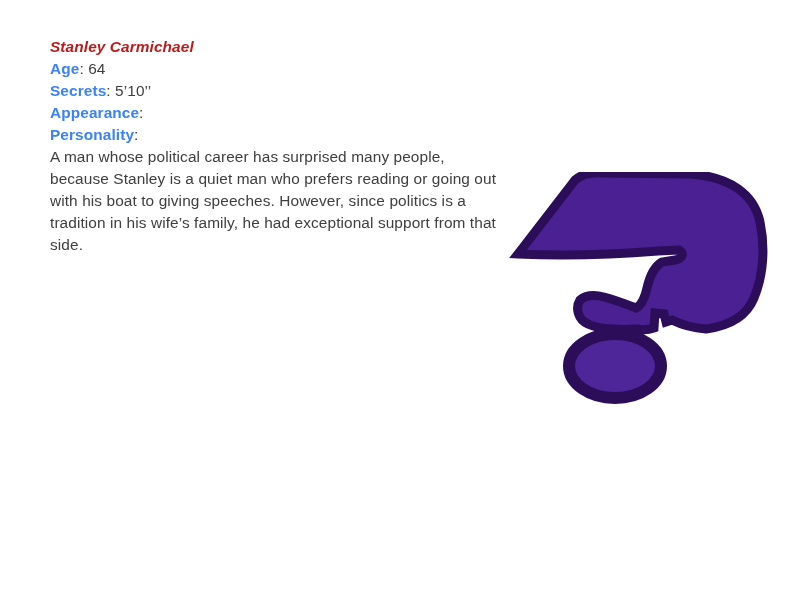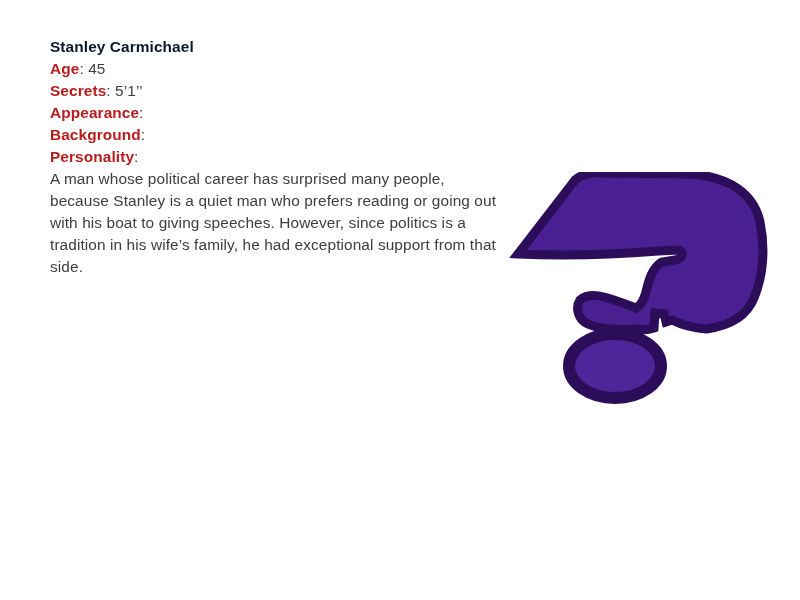--- a/index.html
+++ b/index.html
@@ -20,54 +20,54 @@
     left: 50px;
     top: 36px;
     width: 448px;
     font-size: 15.4px;
     line-height: 22px;
     color: #3e3e3e;
     letter-spacing: 0.1px;
   }
   .char-name {
     font-weight: bold;
-    color: #0f172a;
+    color: #b91c1c;
+    font-style: italic;
   }
   .field-label, .sec-label {
     font-weight: bold;
-    color: #b91c1c;
+    color: #3b82f6;
   }
   .field-line, .sec-head, .sec-text {
     margin: 0;
   }
   .illustration {
     position: absolute;
     left: 508px;
     top: 172px;
     width: 272px;
     height: 254px;
   }
 </style>
 </head>
 <body>
 
 <div class="page">
 
   <div class="text-col">
     <div class="char-name">Stanley Carmichael</div>
     <div id="fields">
-        <div class="field-line"><span class="field-label">Age</span><span>: 45</span></div>
-        <div class="field-line"><span class="field-label">Secrets</span><span>: 5’1’’</span></div>
+        <div class="field-line"><span class="field-label">Age</span><span>: 64</span></div>
+        <div class="field-line"><span class="field-label">Secrets</span><span>: 5’10’’</span></div>
       </div>
     <div id="sections">
         <div>
           <div class="sec-head"><span class="sec-label">Appearance</span><span>:</span></div>
         </div>
         <div>
-          <div class="sec-head"><span class="sec-label">Background</span><span>:</span></div>
         </div>
         <div>
           <div class="sec-head"><span class="sec-label">Personality</span><span>:</span></div>
           <div class="sec-text">A man whose political career has surprised many people, because Stanley is a quiet man who prefers reading or going out with his boat to giving speeches. However, since politics is a tradition in his wife’s family, he had exceptional support from that side.</div>
         </div>
         <div>
         </div>
       </div>
   </div>
 

